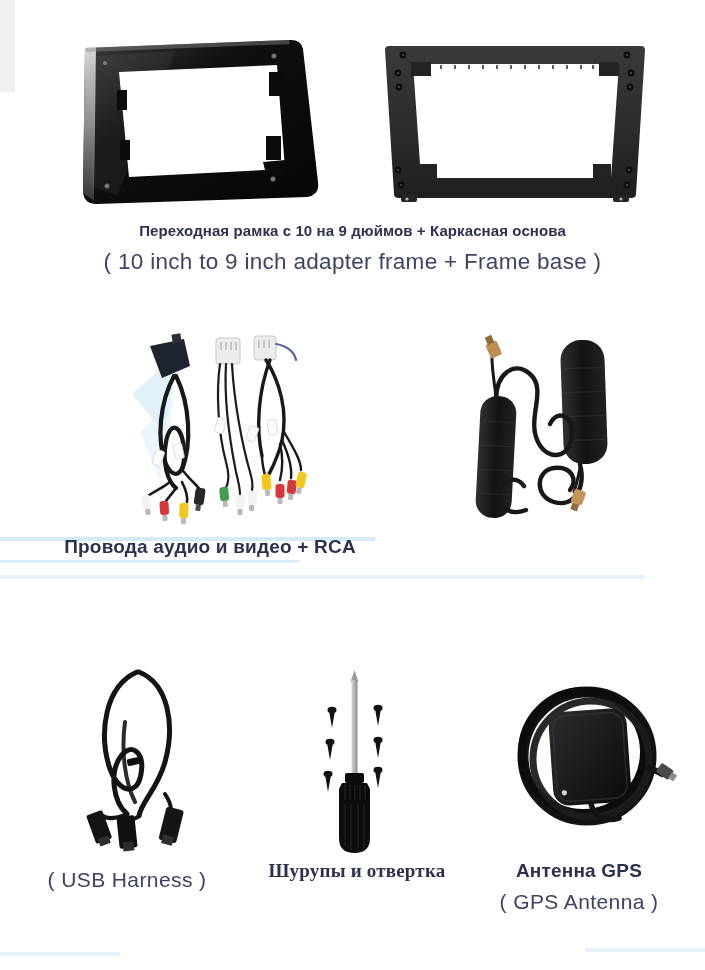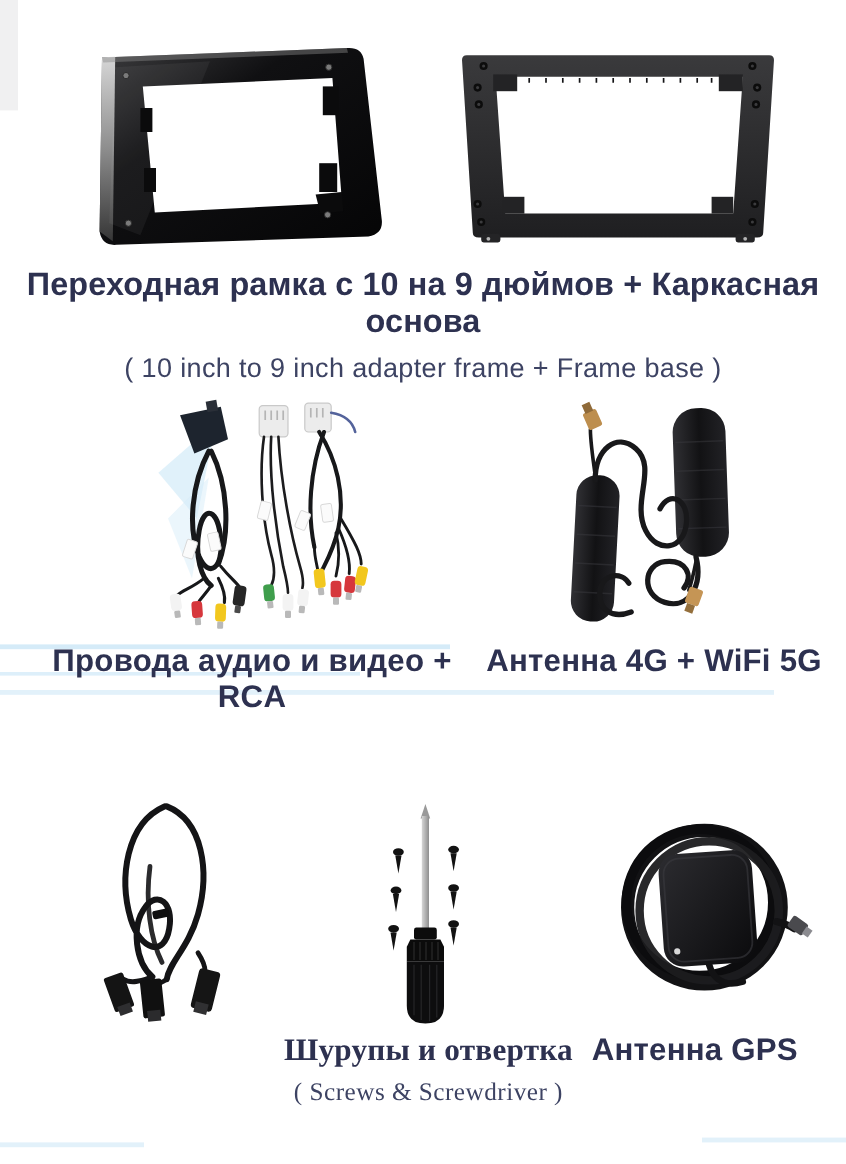--- a/index.html
+++ b/index.html
@@ -5,23 +5,23 @@
   html,body { margin:0; padding:0; }
   body {
     width:705px; height:970px; position:relative; overflow:hidden;
     background:#ffffff;
     font-family:"Liberation Sans", sans-serif;
   }
   .wm { position:absolute; z-index:0; pointer-events:none; }
   figure { position:absolute; margin:0; z-index:1; }
   figure svg { display:block; width:100%; height:100%; }
   .cap { position:absolute; z-index:2; text-align:center; color:#2d3150; }
-  .cap .ru { font-weight:700; font-size:26px; letter-spacing:0.2px; line-height:1.15; }
+  .cap .ru { font-weight:700; font-size:19px; letter-spacing:0.2px; line-height:1.15; }
   .cap .en { font-weight:400; font-size:21px; color:#3d4363; margin-top:8px; letter-spacing:0.4px; line-height:1.15; }
-  .cap-main .ru { font-size:27px; letter-spacing:0.1px; }
+  .cap-main .ru { font-size:15px; letter-spacing:0.1px; }
   .cap-main .en { font-size:22.5px; margin-top:10px; letter-spacing:0.3px; }
 </style>
 </head>
 <body>
 
 <div class="wm" style="left:0;top:6;width:15px;height:92px;background:#ededee;opacity:.85;"></div>
 <div class="wm" style="left:0;top:537px;width:375px;height:4px;background:#d5ebf8;"></div>
 <div class="wm" style="left:0;top:560px;width:300px;height:3px;background:#ddeffa;"></div>
 <div class="wm" style="left:0;top:575px;width:645px;height:4px;background:#d5ebf8;opacity:.7;"></div>
 <div class="wm" style="left:0;top:952px;width:120px;height:4px;background:#e2f1fa;"></div>
@@ -266,21 +266,20 @@
       <rect x="110" y="160" width="12" height="14" rx="2" fill="#c59555"></rect>
       <rect x="112.5" y="174" width="7" height="7" fill="#946f3c"></rect>
     </g>
   </svg>
 </figure>
 
 <div class="cap" style="left:15px;top:536px;width:390px;">
   <div class="ru">Провода аудио и видео + RCA</div>
 </div>
 <div class="cap" style="left:395px;top:536px;width:300px;">
-  <div class="ru">Антенна 4G + WiFi 5G</div>
 </div>
 
 <figure style="left:65px;top:662px;width:150px;height:200px;">
   <svg viewBox="0 0 150 200" xmlns="http://www.w3.org/2000/svg" fill="none">
     <g stroke="#141416" stroke-width="5" stroke-linecap="round">
       <path d="M72,10 C40,24 34,70 44,104 C52,130 72,136 76,112 C80,90 66,80 56,94 C44,110 48,140 62,152"></path>
       <path d="M74,10 C104,22 110,64 100,100 C92,128 76,140 74,154"></path>
     </g>
     <path d="M60,60 C56,90 60,120 70,140" stroke="#141416" stroke-width="4" opacity="0.9" stroke-linecap="round"></path>
     <rect x="62" y="96" width="14" height="7" rx="2" fill="#0f0f10" transform="rotate(-12 69 99)"></rect>
@@ -380,20 +379,21 @@
     <g transform="rotate(-4 94 98)">
       <rect x="56" y="50" width="78" height="94" rx="16" fill="url(#pkg)"></rect>
       <rect x="60" y="54" width="70" height="86" rx="13" stroke="#3b3b3f" stroke-width="1.5" opacity="0.6"></rect>
       <circle cx="67" cy="131" r="2.6" fill="#d8d8d8"></circle>
     </g>
     <path d="M96,144 C100,158 110,162 124,158" stroke="#121214" stroke-width="5.5" stroke-linecap="round"></path>
   </svg>
 </figure>
 
 <div class="cap" style="left:17px;top:860px;width:220px;">
+  <div class="en">( USB Harness )</div>
 </div>
 <div class="cap" style="left:222px;top:860px;width:270px;font-family:Liberation Serif, serif;">
   <div class="ru">Шурупы и отвертка</div>
-  <div class="en">( Screws &amp; Screwdriver )</div>
 </div>
 <div class="cap" style="left:464px;top:860px;width:230px;text-align:center;">
   <div class="ru">Антенна GPS</div>
+  <div class="en">( GPS Antenna )</div>
 </div>
 
 </body></html>

